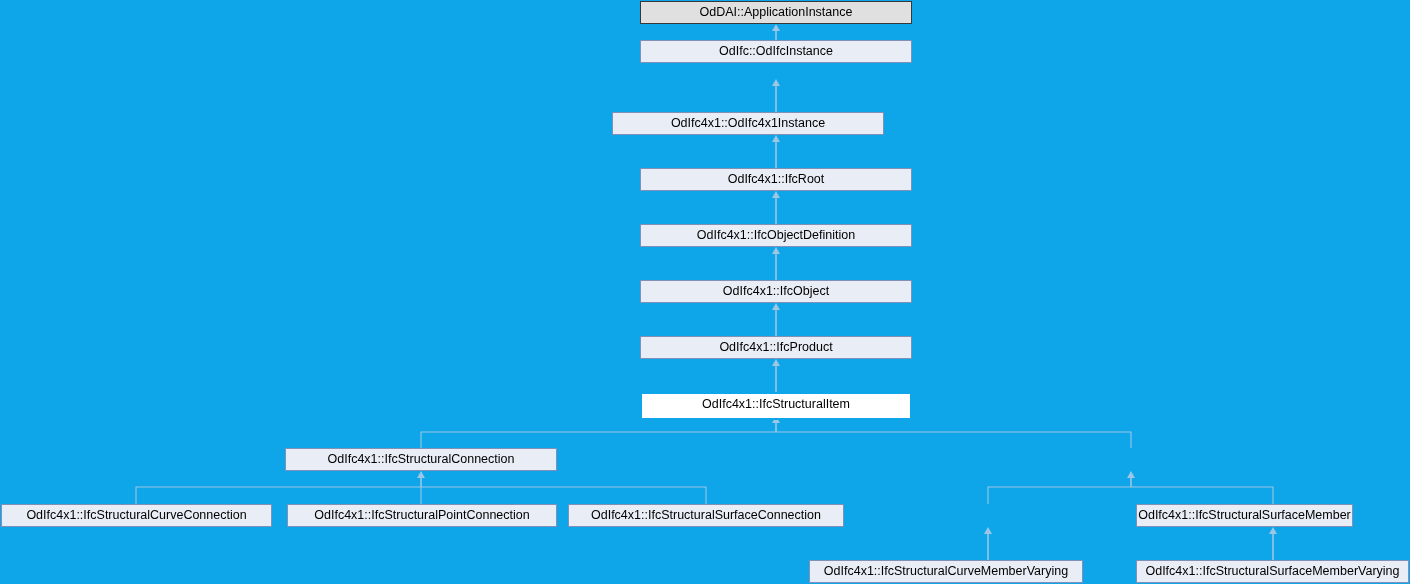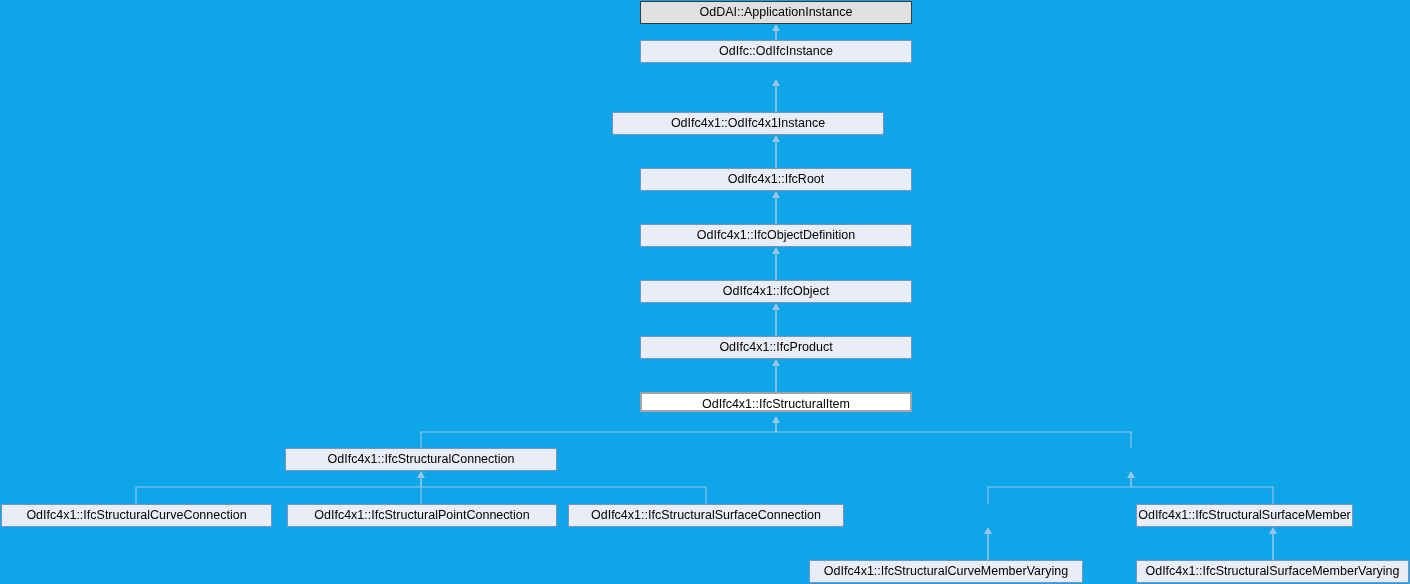--- a/index.html
+++ b/index.html
@@ -35,22 +35,22 @@
     overflow: hidden;
     cursor: pointer;
   }
   .node.external {
     background: #e0e0e0;
     border: 1px solid #383838;
     cursor: default;
   }
   .node.current {
     background: #ffffff;
-    border: 2px solid #a3a3a3;
-    height: 20px;
+    border: 2px solid #0ea5e9;
+    height: 28px;
     line-height: 20px;
     cursor: default;
   }
   .edge-line { stroke: #9cc6e6; stroke-width: 1.6; fill: none; }
   .edge-elbow { stroke: #9cc6e6; stroke-width: 1.1; fill: none; }
   .edge-head { fill: #9cc6e6; stroke: none; }
 </style>
 </head>
 <body>
 

